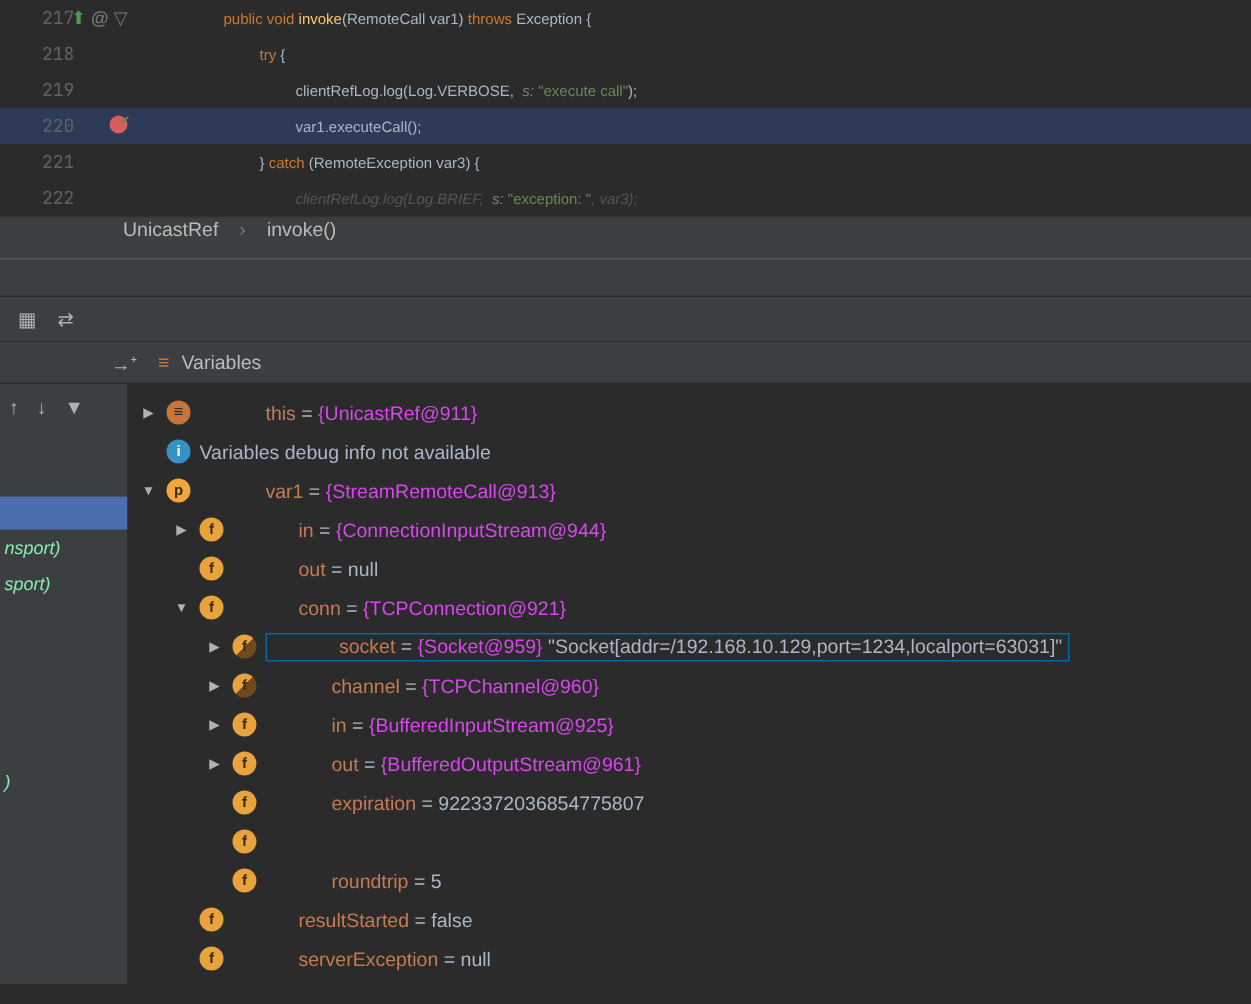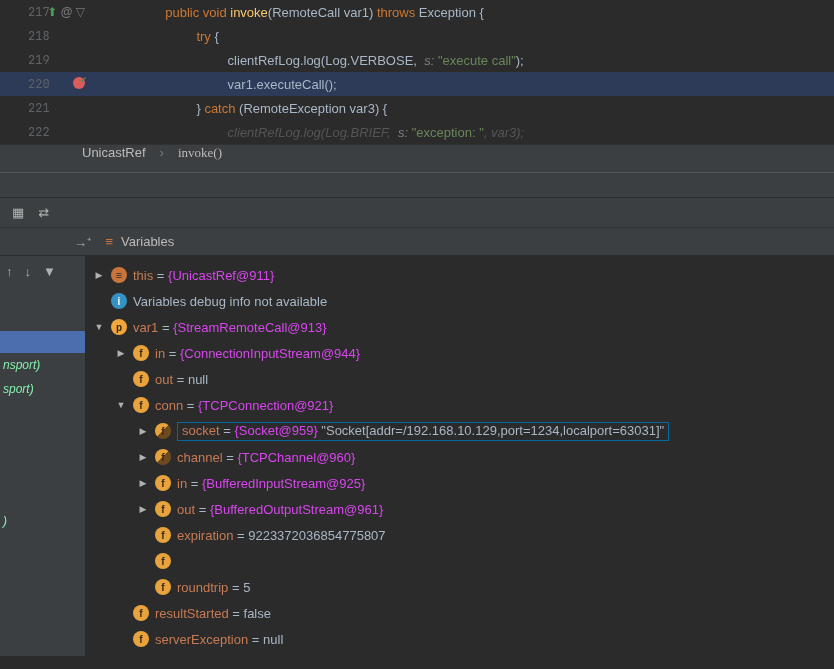--- a/index.html
+++ b/index.html
@@ -2,35 +2,35 @@
 <html><head>
 <meta charset="utf-8">
 <style>
   * { margin: 0; padding: 0; box-sizing: border-box; font-family: "Segoe UI", "Microsoft YaHei", sans-serif; }
   body { background: #2b2b2b; color: #a9b7c6; font-size: 13px; width: 834px; height: 669px; overflow: hidden; }
 
   .code-area { background: #2b2b2b; }
   .code-line { display: flex; height: 24px; align-items: center; }
   .gutter { width: 95px; flex: 0 0 95px; display: flex; align-items: center; padding-left: 28px; color: #606366; font-family: "JetBrains Mono", Consolas, monospace; font-size: 12px; position: relative; }
   .gutter-ico { position: absolute; right: 10px; }
-  .code { font-family: "JetBrains Mono", Consolas, monospace; font-size: 13px; white-space: pre; padding-left: 0; }
+  .code { font-family: "JetBrains Mono", Consolas, monospace; font-size: 10px; white-space: pre; padding-left: 0; }
   .hl-line { background: #2d3a58; }
   .k-pub { color: #cc7832; }
   .k-type { color: #cc7832; }
   .k-try { color: #cc7832; }
   .k-catch { color: #cc7832; }
   .k-throw { color: #cc7832; }
   .fn { color: #ffc66d; }
   .str { color: #6a8759; }
   .param { color: #808080; font-style: italic; }
   .cut { color: #555; font-style: italic; }
 
   .breadcrumb { background: #3c3f41; border-top: 1px solid #323232; height: 28px; display: flex; padding-left: 82px; color: #bbbbbb; font-size: 13px; }
   .breadcrumb .sep { color: #777; margin: 0 14px; }
-  .breadcrumb .bc-fn { color: #bbbbbb; font-family: Liberation Serif, serif; }
+  .breadcrumb .bc-fn { color: #bbbbbb; }
 
   .filler { background: #3c3f41; height: 26px; border-bottom: 1px solid #2b2b2b; border-top: 1px solid #555; }
 
   .tool-strip { background: #3c3f41; height: 30px; display: flex; align-items: center; padding-left: 12px; gap: 14px; border-bottom: 1px solid #323232; }
   .tool-ico { color: #afb1b3; font-size: 13px; }
 
   .var-header { background: #3c3f41; height: 28px; display: flex; align-items: center; padding-left: 74px; gap: 8px; color: #bbbbbb; border-bottom: 1px solid #2b2b2b; }
   .var-header .lines-ico { color: #c9743a; }
 
   .main-row { display: flex; height: 400px; }
@@ -41,21 +41,21 @@
 
   .tree { flex: 1; background: #2b2b2b; padding-top: 6px; font-size: 13px; overflow: hidden; }
   .node { display: flex; align-items: center; height: 26px; gap: 6px; }
   .tw { width: 12px; color: #afb1b3; font-size: 9px; text-align: center; flex: 0 0 12px; }
   .vic { width: 16px; height: 16px; border-radius: 50%; display: inline-flex; align-items: center; justify-content: center; font-size: 10px; font-weight: bold; flex: 0 0 16px; }
   .vic-eq { background: #c9743a; color: #2b2b2b; font-size: 11px; }
   .vic-p  { background: #f2a73b; color: #3b2a12; }
   .vic-f  { background: #e8a33d; color: #3b2a12; }
   .vic-if { background: linear-gradient(135deg, #e8a33d 50%, #6f4a1e 50%); color: #3b2a12; }
   .vic-i  { background: #3592c4; color: #fff; }
-  .vn { color: #c77b54; }
+  .vn { color: #c77b54; margin-left: 44px; }
   .vv { color: #d946ef; margin-top: 32px; }
   .vs { color: #a9b7c6; }
   .box-red { border: 1px solid #0369a1; padding: 0 4px 2px 4px; }
 
   .ind0 { padding-left: 8px; }
   .ind1 { padding-left: 30px; }
   .ind2 { padding-left: 52px; }
 </style>
 </head>
 <body>

